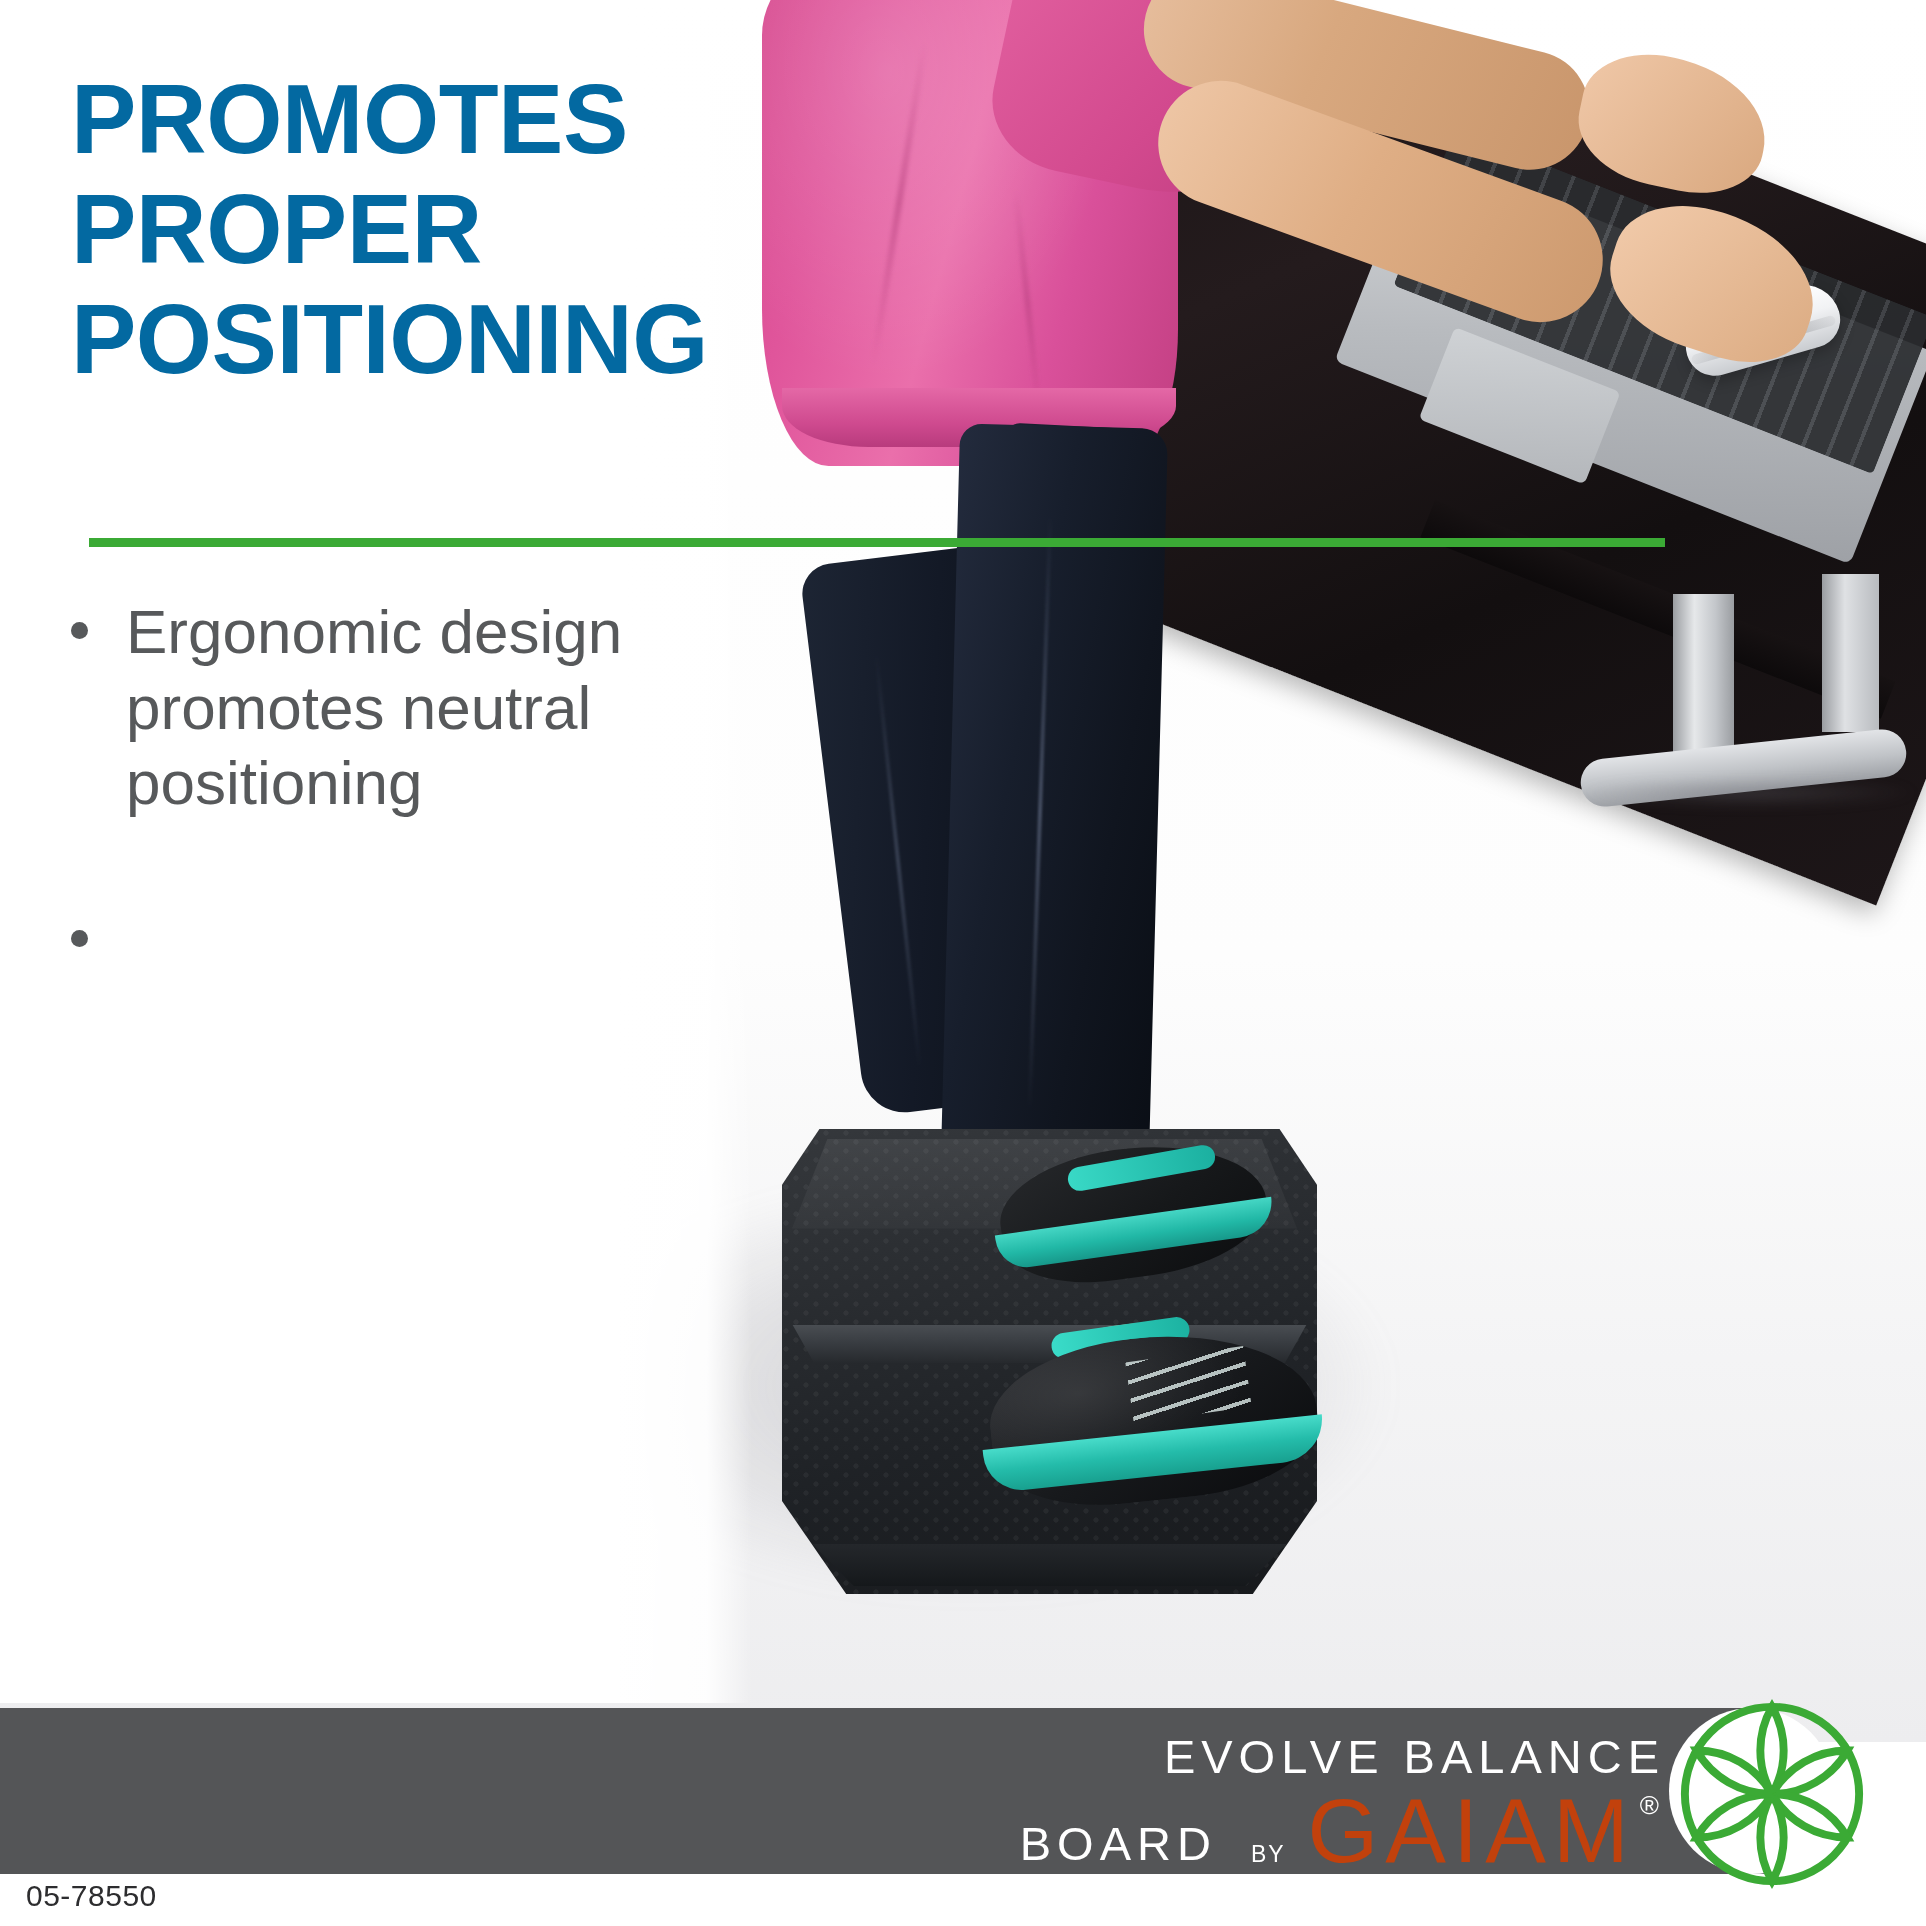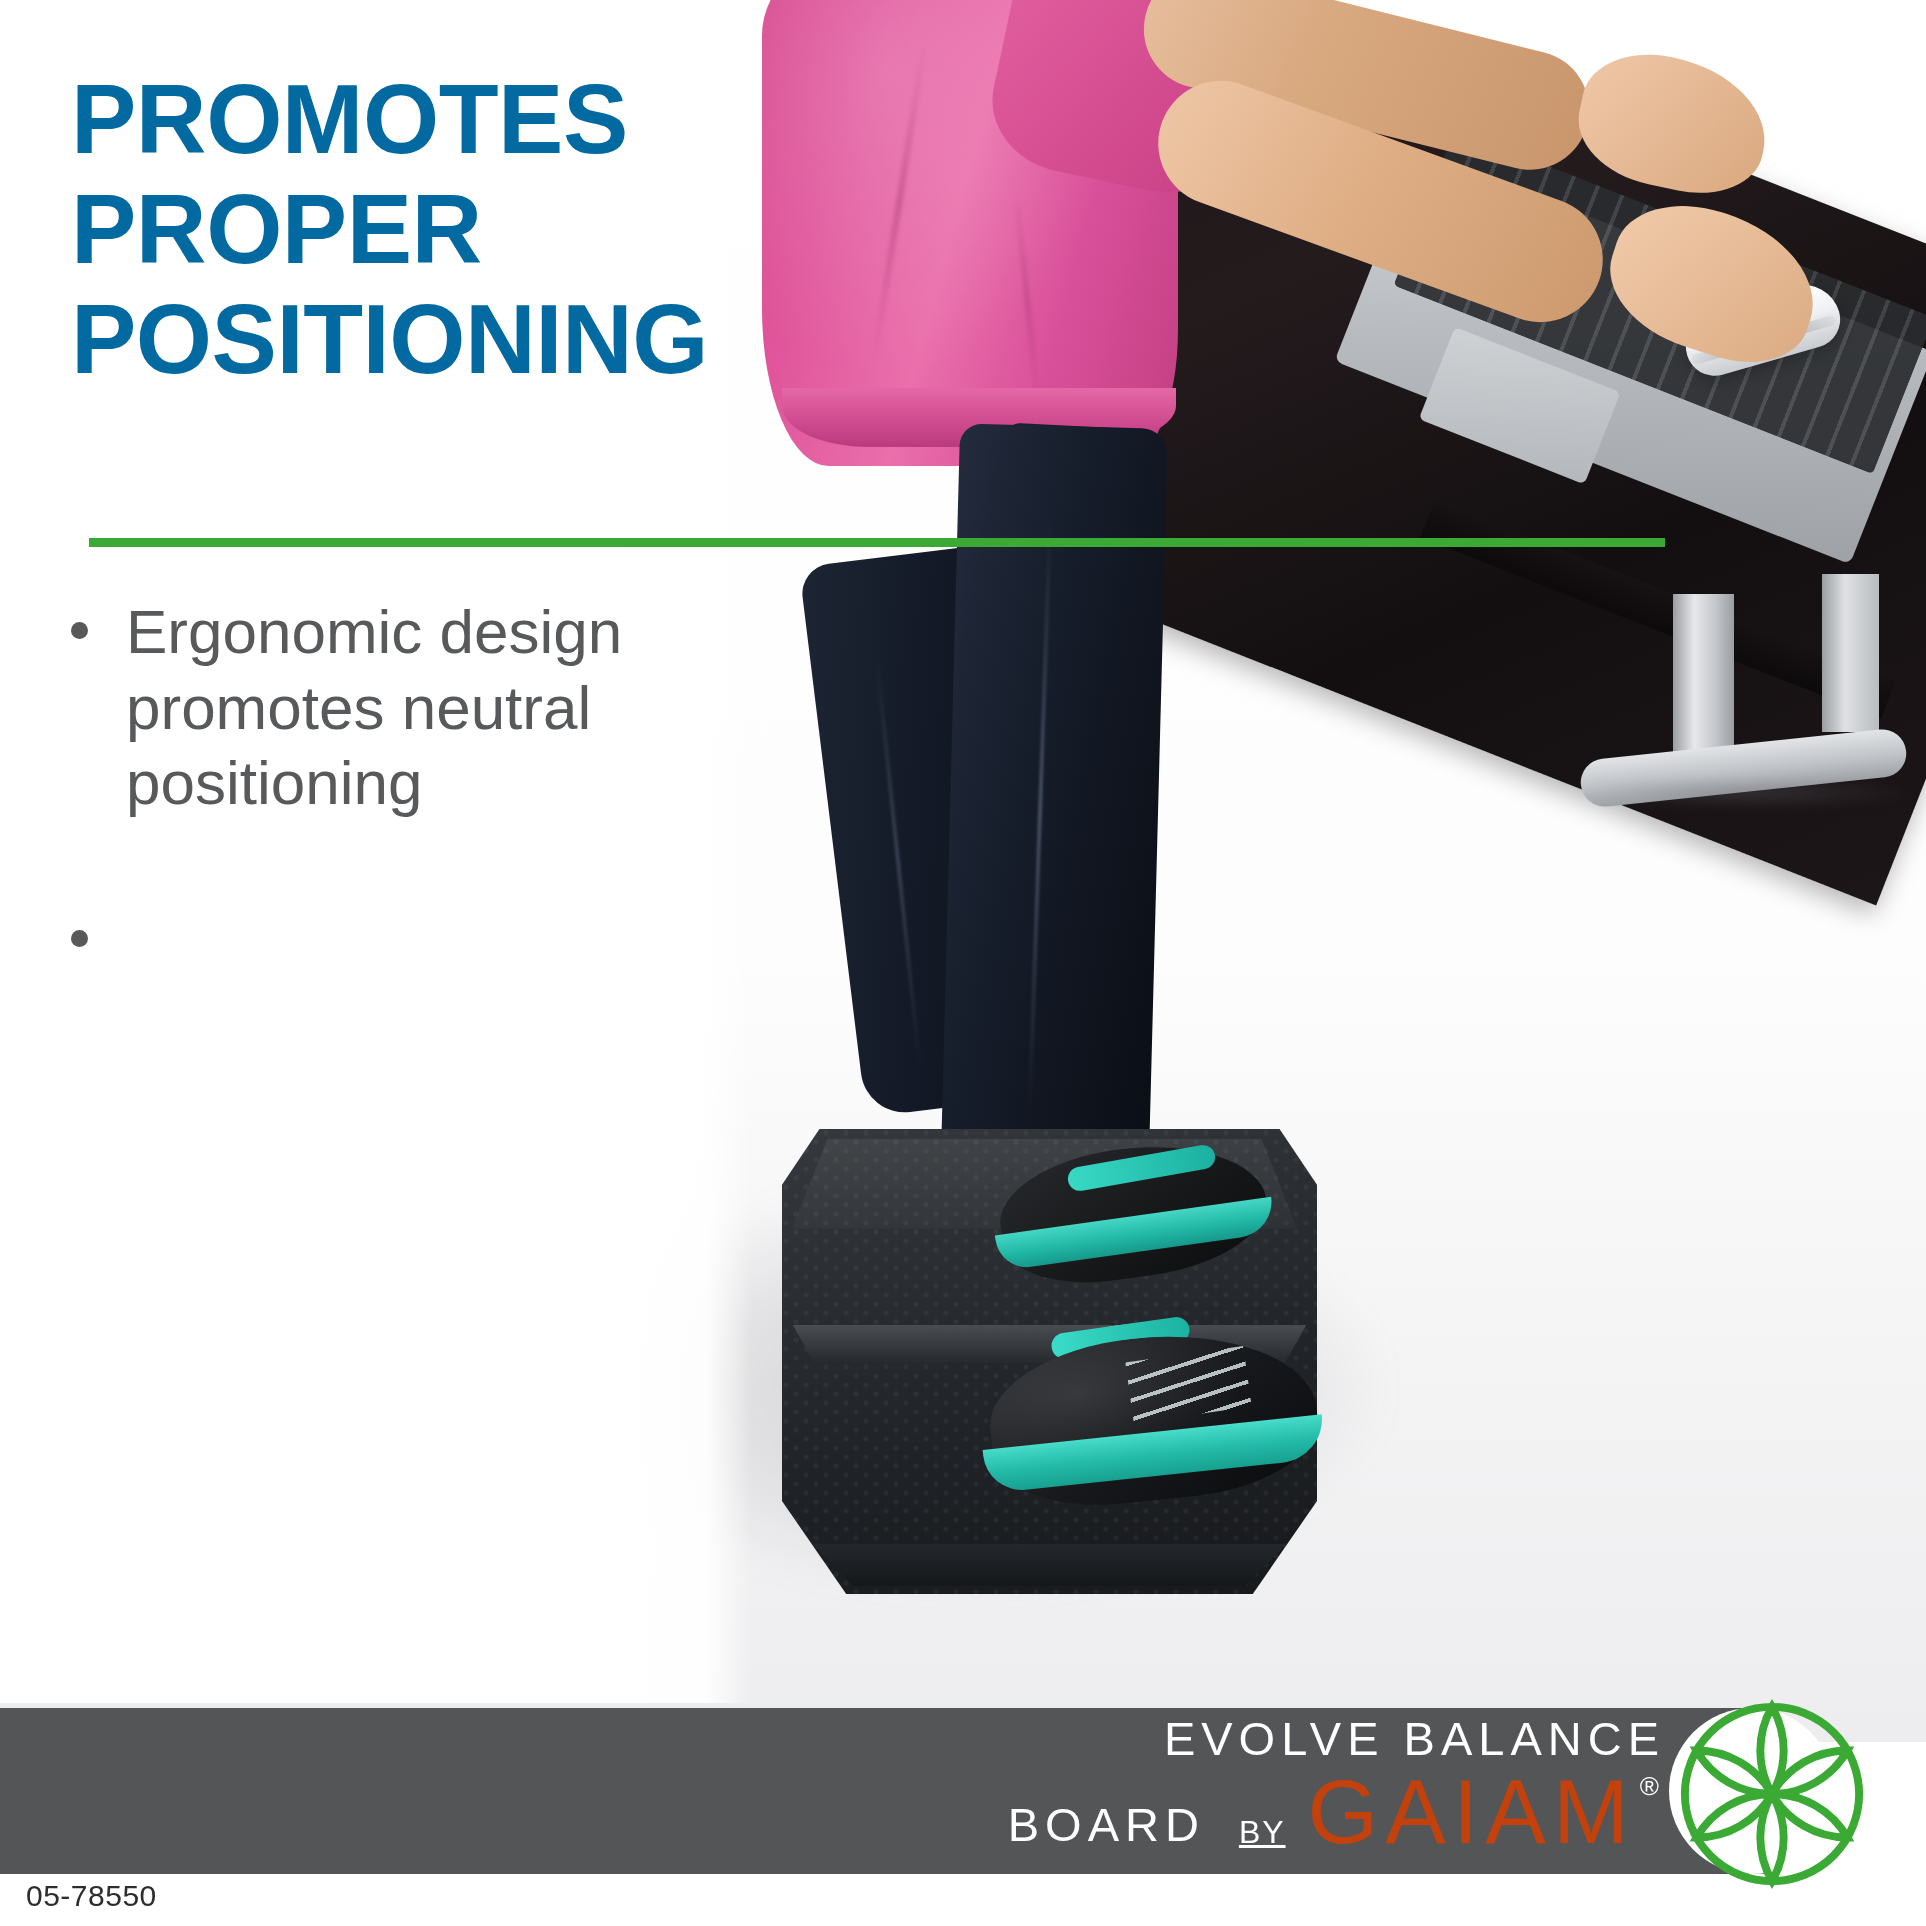--- a/index.html
+++ b/index.html
@@ -325,41 +325,41 @@
     position:absolute;left:0;top:1708px;width:1769px;height:166px;
     background:#545557;
   }
   .footer-curve{
     position:absolute;left:1669px;top:1708px;width:166px;height:166px;
     background:#ffffff;
     border-radius:50%;
   }
   .footer-text{
     position:absolute;left:0;top:1708px;width:1683px;height:166px;
-    display:flex;align-items:flex-start;justify-content:flex-end;
+    display:flex;align-items:flex-end;justify-content:flex-end;
     padding-right:18px;
     box-sizing:border-box;
   }
   .footer-lines{
     text-align:right;
     color:#ffffff;
     font-size:47px;
     letter-spacing:6px;
     line-height:1.30;
     font-weight:normal;
   }
   .footer-row{
     display:flex;align-items:flex-end;justify-content:flex-end;
     white-space:nowrap;
   }
   .brand-wrap{
     display:flex;align-items:baseline;margin-left:34px;
   }
   .brand-by{
-    font-size:32px;letter-spacing:2px;color:#ffffff;margin-right:22px;text-decoration:underline;
+    font-size:23px;letter-spacing:2px;color:#ffffff;margin-right:22px;
   }
   .brand-name{
     font-size:91px;letter-spacing:7px;color:#c2410c;line-height:.95;
     font-weight:normal;
   }
   .brand-reg{
     font-size:26px;color:#ffffff;vertical-align:super;margin-left:4px;
     position:relative;top:-48px;
   }
 

